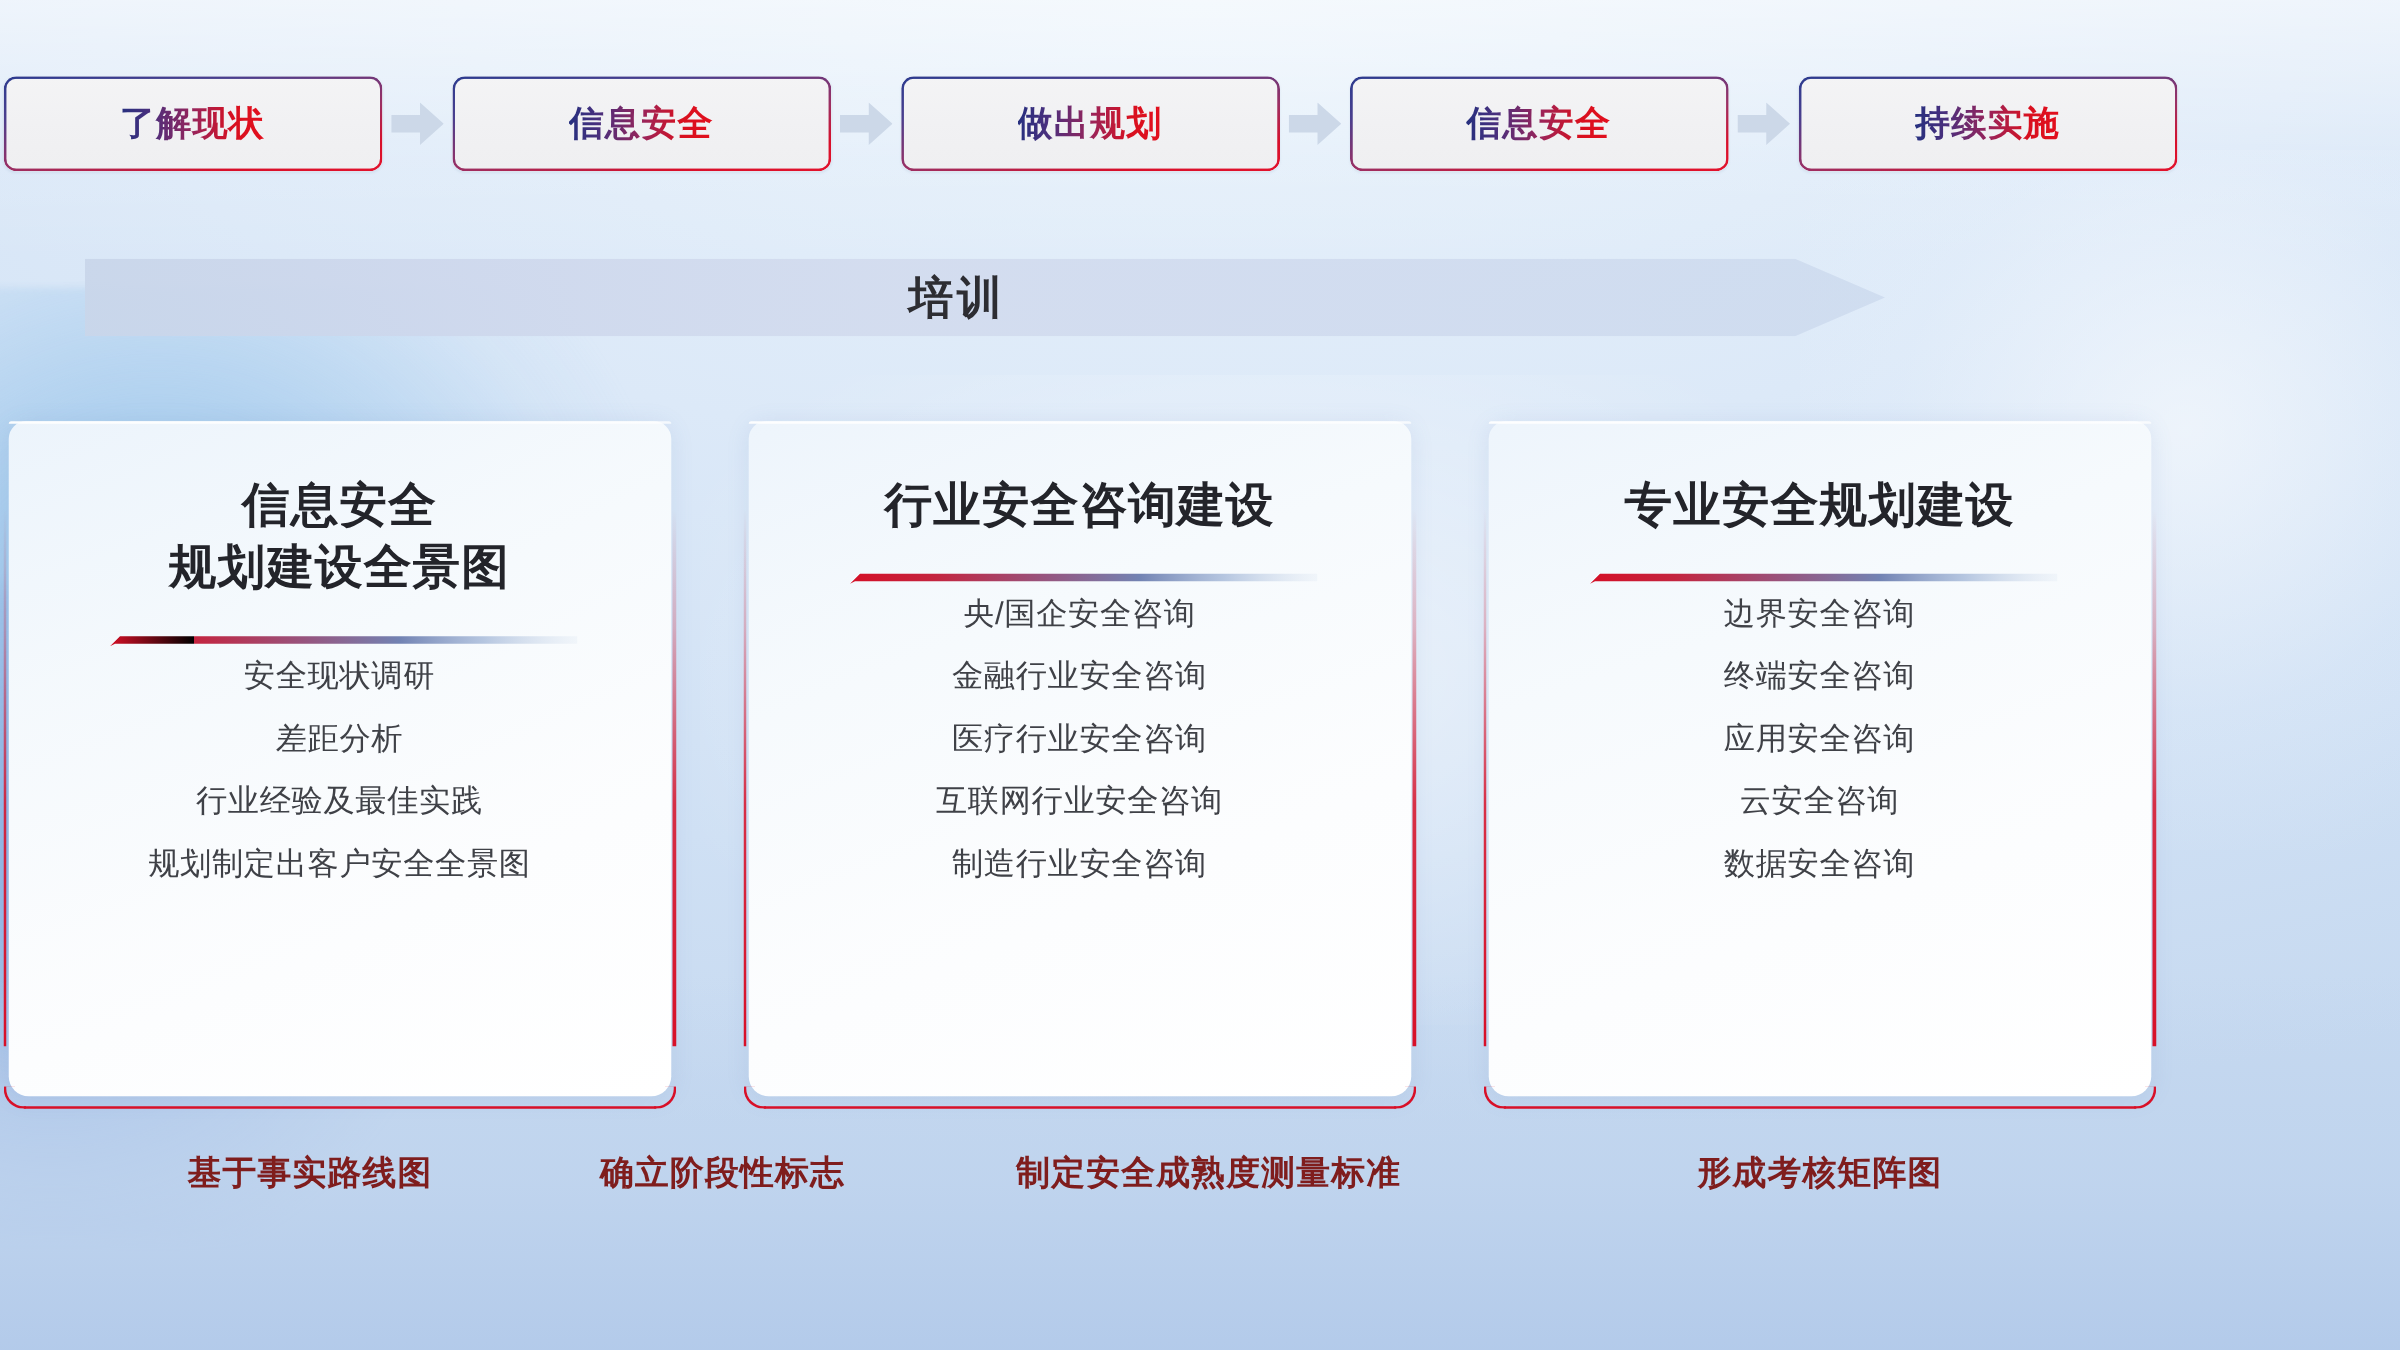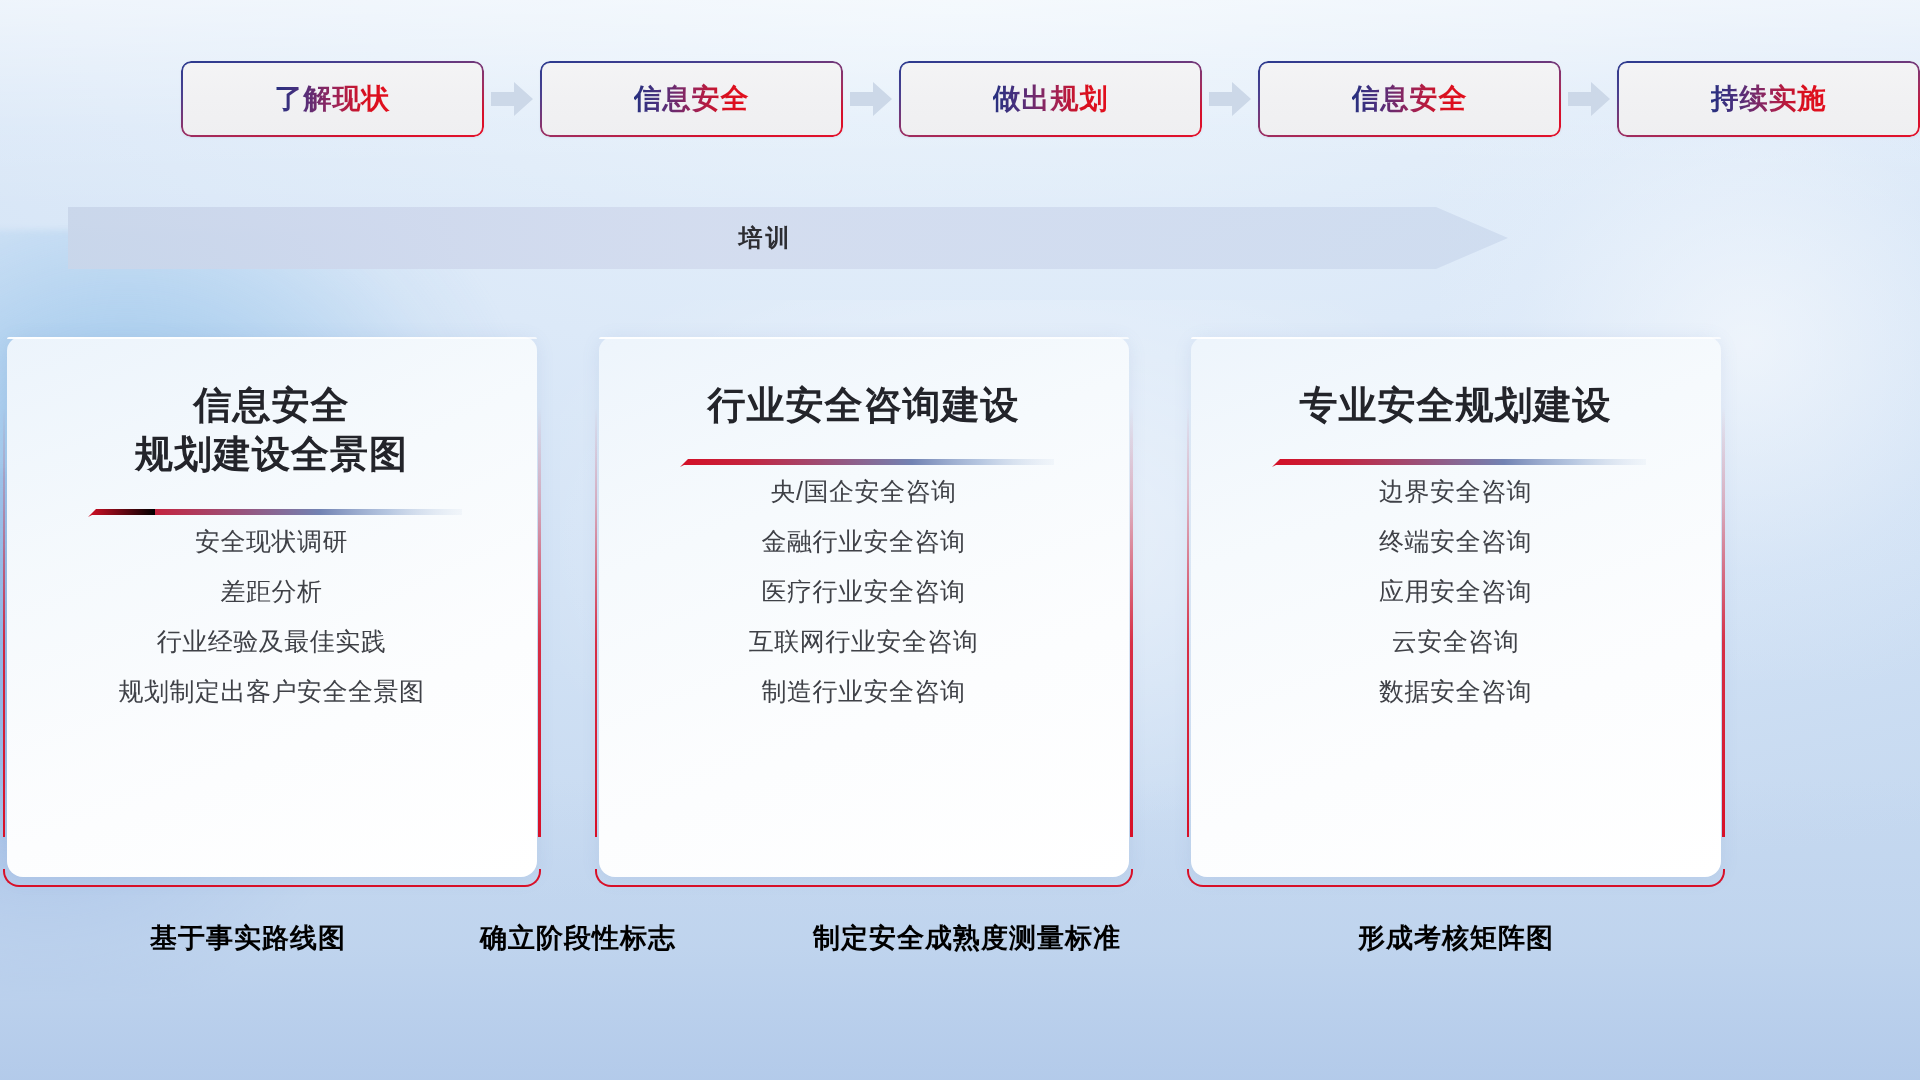--- a/index.html
+++ b/index.html
@@ -40,22 +40,22 @@
     position:absolute; left:0; bottom:0; width:100%; height:300px;
     background:linear-gradient(180deg, rgba(196,216,240,0) 0%, rgba(186,208,236,0.55) 55%, rgba(176,200,233,0.85) 100%);
   }
   .bg-center-light {
     position:absolute; left:560px; top:300px; width:900px; height:520px;
     background:radial-gradient(ellipse at 50% 45%, rgba(255,255,255,0.50) 0%, rgba(255,255,255,0.15) 55%, rgba(255,255,255,0) 80%);
   }
 
   
   #steps {
-    position:absolute; left:0; top:60px; width:1920px; height:78px;
-    display:flex; align-items:center; justify-content:flex-end;
+    position:absolute; left:0; top:60px; width:1744px; height:78px;
+    display:flex; align-items:center; justify-content:center;
   }
   .step {
     position:relative;
     width:303px; height:76px;
     border-radius:10px;
     background:linear-gradient(180deg,#f4f4f5 0%, #f1f1f3 48%, #efeff1 100%);
     display:flex; align-items:center; justify-content:center;
     box-shadow:0 1px 2px rgba(90,120,160,0.10);
   }
   .step::before {
@@ -87,21 +87,21 @@
   #banner {
     position:absolute; left:68px; top:207px; width:1440px; height:62px;
   }
   .banner-shape {
     position:absolute; inset:0;
     width:100%; height:100%;
   }
   .banner-text {
     position:absolute; left:0; top:0; width:1395px; height:62px;
     display:flex; align-items:center; justify-content:center;
-    font-size:24px; font-weight:700; color:#2d2d32; letter-spacing:3px;
+    font-size:36px; font-weight:700; color:#2d2d32; letter-spacing:3px;
   }
 
   
   #cards {
     position:absolute; left:0; top:337px; width:1727px; height:540px;
     display:flex; justify-content:center; gap:62px;
   }
   .card {
     position:relative;
     width:530px; height:540px;
@@ -166,21 +166,21 @@
     letter-spacing:0.5px;
     white-space:nowrap;
   }
 
   
   #captions {
     position:absolute; left:0; top:920px; width:1920px; height:50px;
   }
   .caption {
     position:absolute; top:0;
-    font-size:27px; font-weight:700; color:#000000;
+    font-size:27px; font-weight:700; color:#7f1d1d;
     letter-spacing:1px; white-space:nowrap;
     transform:translateX(-50%);
   }
 </style>
 </head>
 <body>
 
 <div id="bg">
   <div class="bg-base"></div>
   <div class="bg-top-white"></div>

